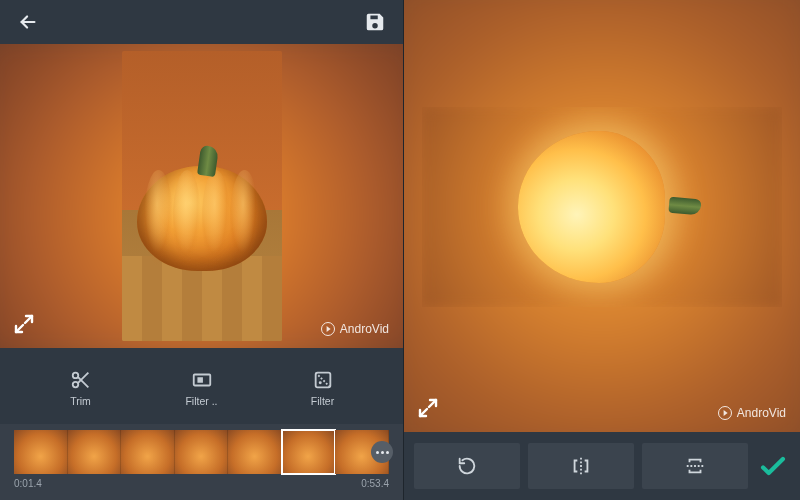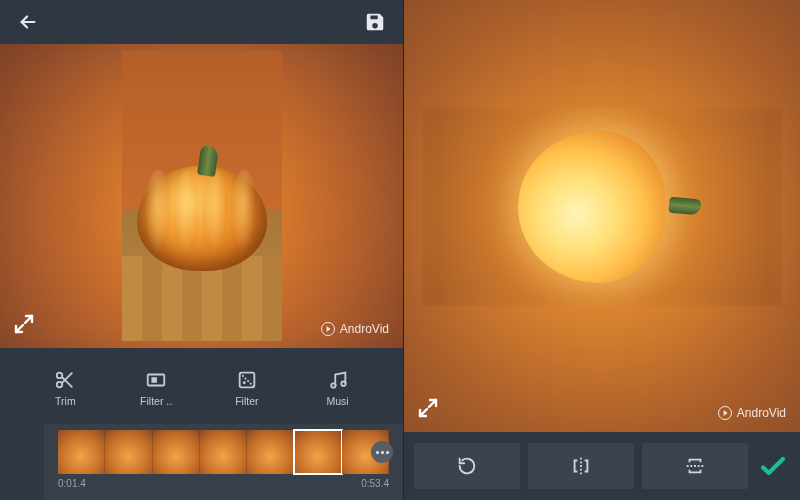--- a/index.html
+++ b/index.html
@@ -141,21 +141,20 @@
     font-size: 10.5px;
   }
   .tool svg { width: 22px; height: 22px; }
   .tool span { white-space: nowrap; }
   
   .timeline {
     height: 76px;
     background: #373f49;
     position: relative;
     padding: 6px 14px 0;
-    margin-left: 44px;
   }
   .thumbs {
     display: flex;
     gap: 0;
     height: 44px;
     align-items: stretch;
     position: relative;
   }
   .thumb {
     flex: 1;
@@ -316,28 +315,20 @@
       <span>Filter ..</span>
     </div>
     <div class="tool">
       <svg viewBox="0 0 24 24" fill="none" stroke="currentColor" stroke-width="2">
           <rect x="4" y="4" width="16" height="16" rx="2"></rect>
           <path d="M4 4l16 16" stroke-dasharray="2 2"></path>
           <circle cx="9" cy="15" r="1.6" fill="currentColor" stroke="none"></circle>
         </svg>
       <span>Filter</span>
     </div>
-    <div class="tool">
-      <svg viewBox="0 0 24 24" fill="none" stroke="currentColor" stroke-width="2">
-          <path d="M9 18V6l11-2v12"></path>
-          <circle cx="7" cy="18" r="2.4"></circle>
-          <circle cx="18" cy="16" r="2.4"></circle>
-        </svg>
-      <span>Musi</span>
-    </div>
   </div>
 
   <div class="timeline">
     <div class="thumbs">
       <div class="thumb"></div>
       <div class="thumb"></div>
       <div class="thumb"></div>
       <div class="thumb"></div>
       <div class="thumb"></div>
       <div class="thumb sel"></div>

